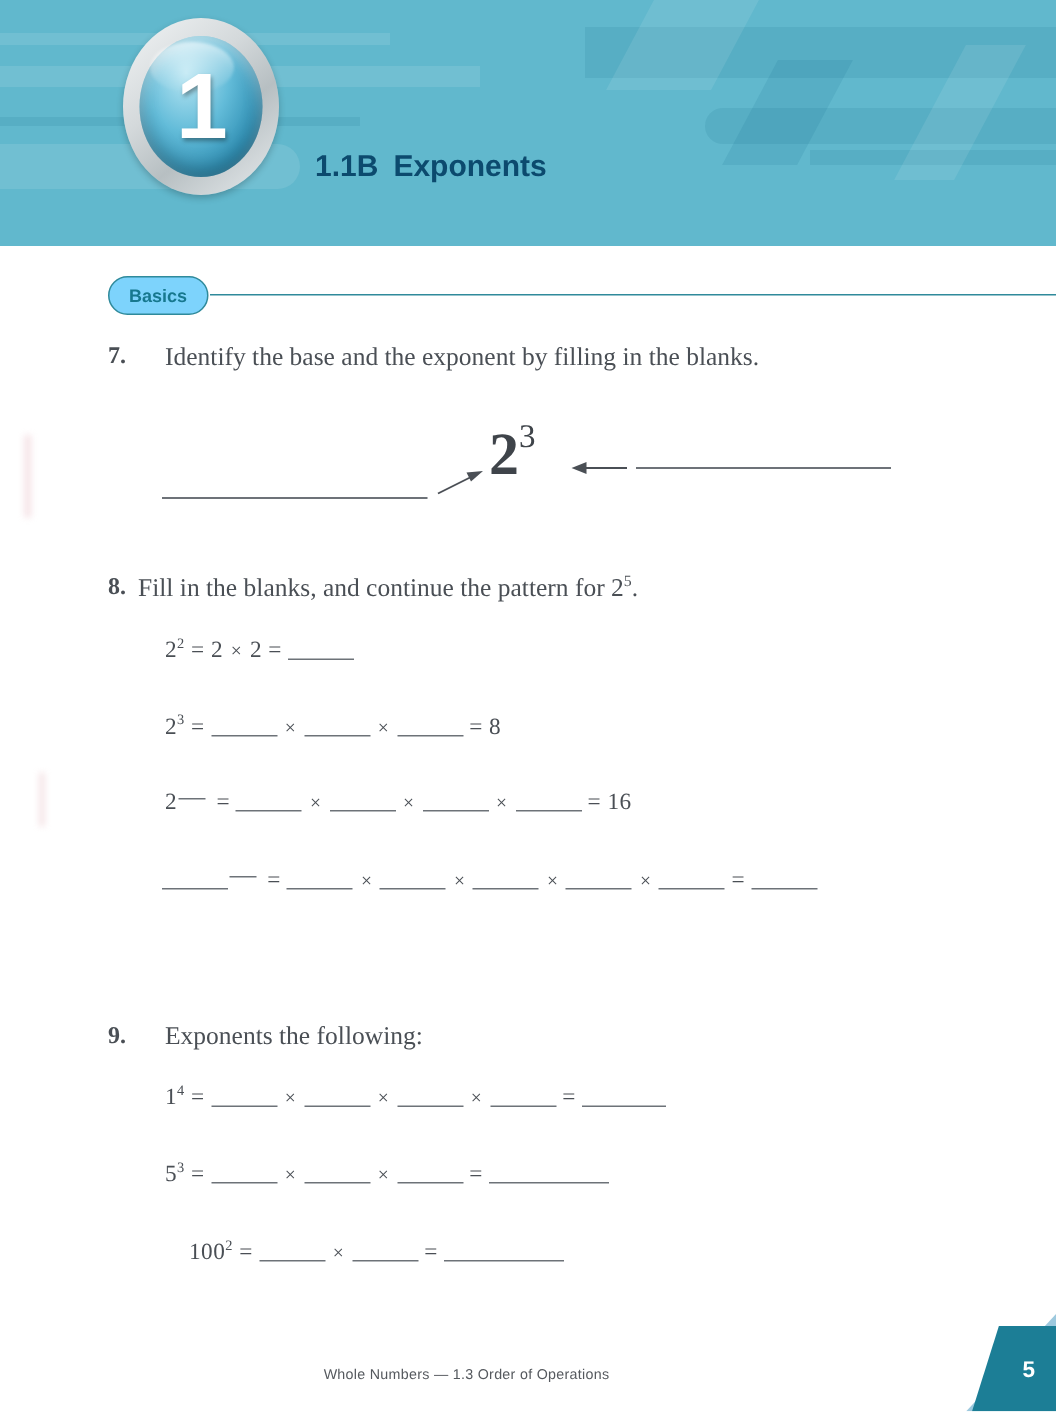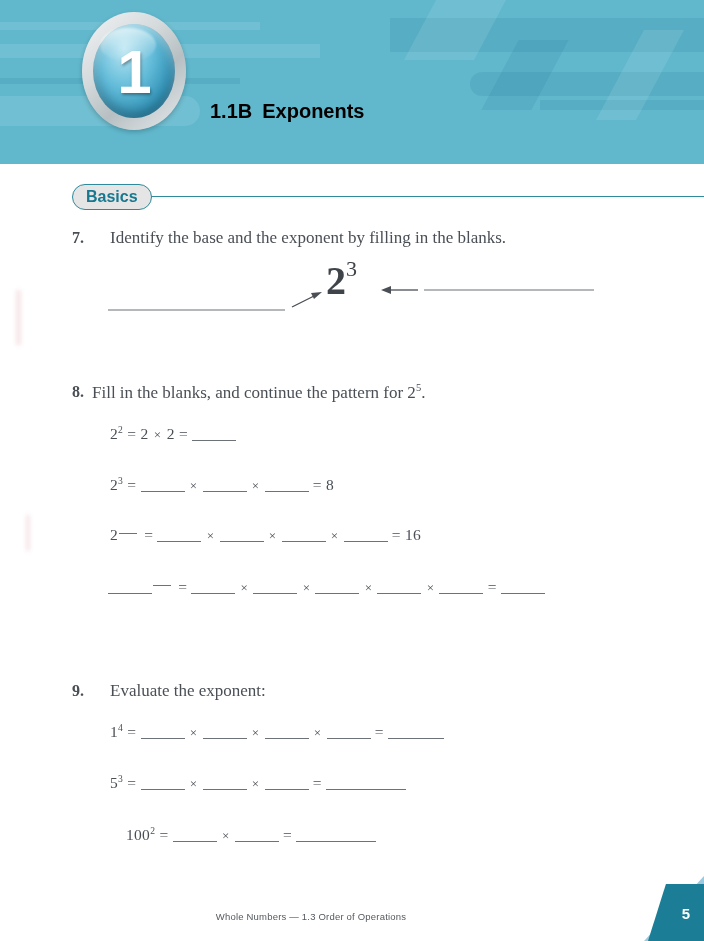--- a/index.html
+++ b/index.html
@@ -91,45 +91,45 @@
     letter-spacing: -1.2px;
     white-space: nowrap;
     text-shadow: 0 1px 2px rgba(0,0,0,0.10);
   }
   .hdr-sub {
     position: absolute;
     left: 210px; top: 100px;
     font-family: "Liberation Sans", sans-serif;
     font-weight: bold;
     font-size: 20px;
-    color: #000000;
+    color: #0c4a6e;
     white-space: nowrap;
   }
   .hdr-sub .sub-code { margin-right: 10px; }
 
   
   .section-rule {
     position: absolute;
     left: 140px; top: 196px;
     width: 564px; height: 1px;
     background: #2f8a9b;
   }
   .section-pill {
     position: absolute;
     left: 72px; top: 184px;
     height: 24px;
     padding: 0 13px;
     display: flex;
     align-items: center;
     border: 1.4px solid #2f8a9b;
     border-radius: 13px;
-    background: #e5e5e5;
-    font-family: "Liberation Sans", sans-serif;
-    font-weight: bold;
-    font-size: 16px;
+    background: #7dd3fc;
+    font-family: "Liberation Sans", sans-serif;
+    font-weight: bold;
+    font-size: 12px;
     color: #17788f;
   }
 
   
   .qnum {
     position: absolute;
     font-family: "Liberation Serif", serif;
     font-weight: bold;
     font-size: 16px;
     color: #4a4f55;
@@ -164,21 +164,21 @@
   .blk.w3 { width: 80px; }
   .blk-sup {
     display: inline-block;
     width: 18px;
     border-bottom: 1.1px solid #6d7278;
     vertical-align: 6px;
     margin: 0 3px 0 1px;
   }
 
   
-  .diagram { position: absolute; left: 0; top: 256px; width: 580px; height: 72px; }
+  .diagram { position: absolute; left: 0; top: 278px; width: 580px; height: 72px; }
   .dia-expr {
     position: absolute;
     left: 326px; top: 0px;
     font-family: "Liberation Serif", serif;
     color: #3f444a;
     white-space: nowrap;
   }
   .dia-base { font-size: 40px; font-weight: bold; }
   .dia-exp  { font-size: 22px; vertical-align: 18px; }
 
@@ -328,21 +328,21 @@
   <span class="blk w1"></span>
   <span class="times">×</span>
   <span class="blk w1"></span>
   <span class="times">×</span>
   <span class="blk w1"></span>
   <span>=</span>
   <span class="blk w1"></span>
 </div>
 
 <div class="qnum" style="left:72px;top:682px;">9.</div>
-<div class="qtext" style="left:110px;top:681px;">Evaluate the exponent:</div>
+<div class="qtext" style="left:110px;top:681px;">Exponents the following:</div>
 
 <div class="eq" style="left:110px;top:722px;">
   <span>1</span><sup>4</sup>
   <span>=</span>
   <span class="blk w1"></span>
   <span class="times">×</span>
   <span class="blk w1"></span>
   <span class="times">×</span>
   <span class="blk w1"></span>
   <span class="times">×</span>

